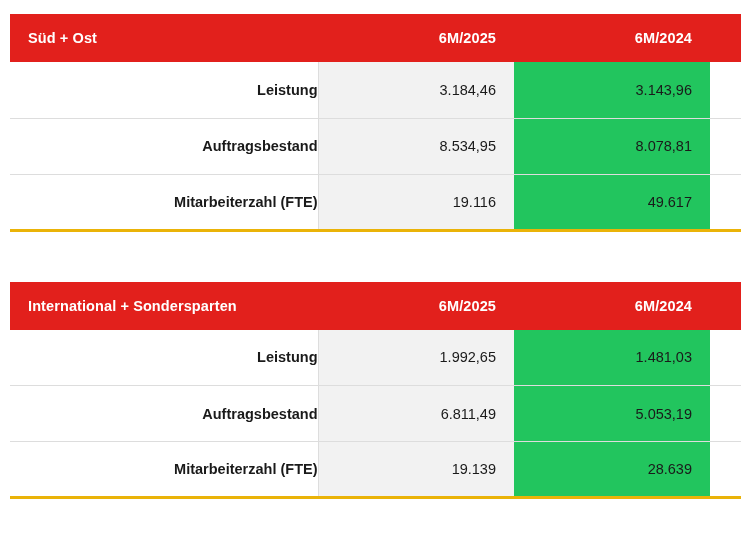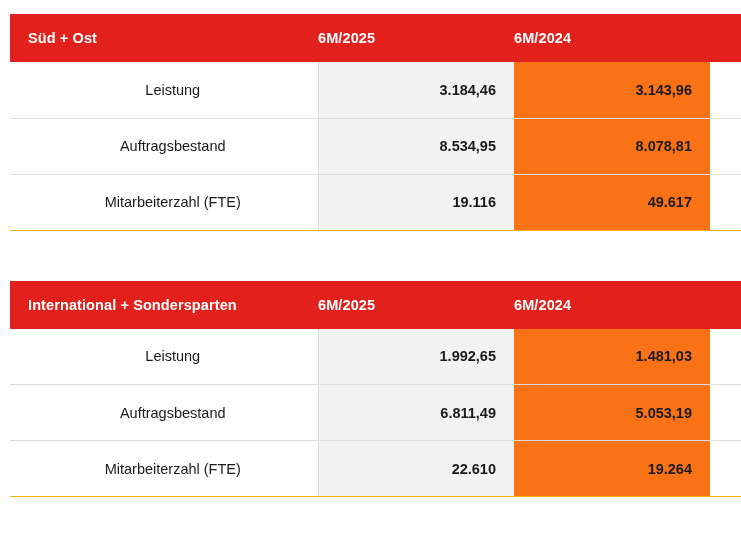--- a/index.html
+++ b/index.html
@@ -41,61 +41,61 @@
     height: 48px;
     font-size: 14.5px;
     letter-spacing: 0.1px;
   }
   .kpi-table thead th.label-col {
     text-align: left;
     padding-left: 18px;
     width: 290px;
   }
   .kpi-table thead th.year-col {
-    text-align: left;
+    text-align: right;
     padding-right: 18px;
     width: 178px;
   }
   .kpi-table thead th.pct-col {
     text-align: right;
     padding-right: 18px;
     width: 75px;
   }
   .kpi-table tbody tr {
     height: 56px;
   }
   .kpi-table tbody td {
     border-bottom: 1px solid #dddddd;
     font-size: 14.5px;
     color: #1a1a1a;
   }
   .kpi-table tbody td.label-col {
-    text-align: center;
+    text-align: right;
     padding-left: 18px;
-    font-weight: normal;
+    font-weight: bold;
     border-right: 1px solid #dddddd;
   }
   .kpi-table tbody td.year-col {
     text-align: right;
     padding-right: 18px;
     background: #f2f2f2;
-    font-weight: bold;
+    font-weight: normal;
     padding-left: 39px;
   }
   .kpi-table tbody td.year-col.second {
-    background: #f97316;
+    background: #22c55e;
   }
   .kpi-table tbody td.pct-col {
     text-align: right;
     padding-right: 18px;
     background: #ffffff;
     font-weight: normal;
   }
   .kpi-table tbody tr:last-child td {
-    border-bottom: 1px solid #eab308;
+    border-bottom: 3px solid #eab308;
   }
 </style>
 </head>
 <body>
 
 <div class="page">
 
   <table class="kpi-table">
     <thead>
       <tr>
@@ -146,20 +146,20 @@
         <td class="pct-col">35%</td>
       </tr>
       <tr>
         <td class="label-col">Auftragsbestand</td>
         <td class="year-col">6.811,49</td>
         <td class="year-col second">5.053,19</td>
         <td class="pct-col">35%</td>
       </tr>
       <tr>
         <td class="label-col">Mitarbeiterzahl (FTE)</td>
-        <td class="year-col">22.610</td>
-        <td class="year-col second">19.264</td>
+        <td class="year-col">19.139</td>
+        <td class="year-col second">28.639</td>
         <td class="pct-col">5%</td>
       </tr>
     </tbody>
   </table>
 
 </div>
 
 </body></html>

